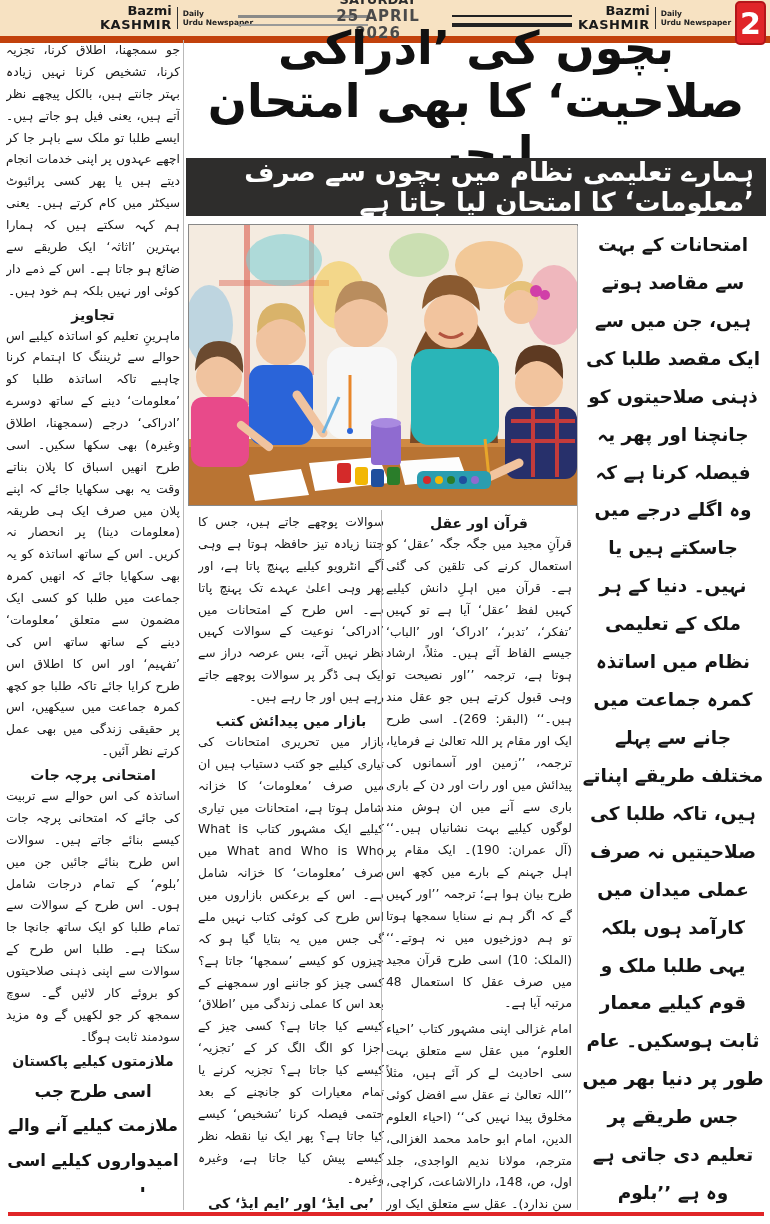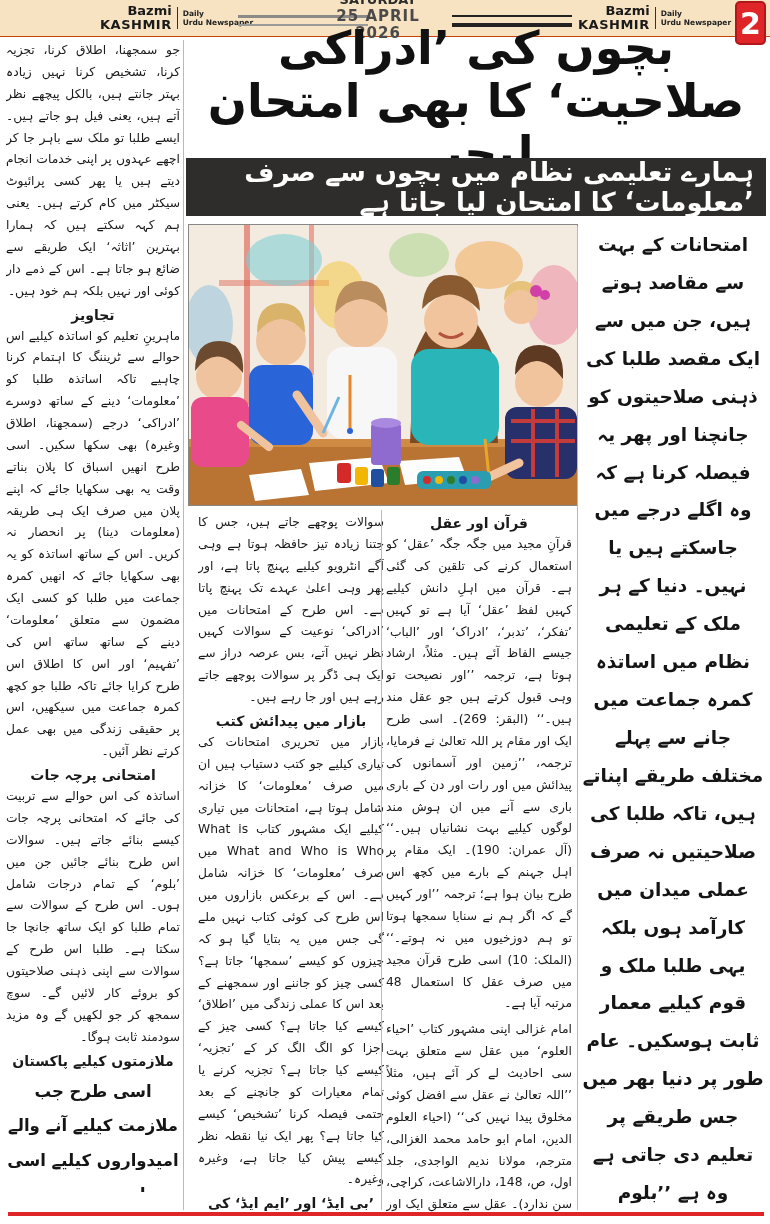--- a/index.html
+++ b/index.html
@@ -4,21 +4,21 @@
 <style>
   html,body{margin:0;padding:0;}
   body{
     width:770px;height:1224px;position:relative;background:#ffffff;
     font-family:"DejaVu Sans",sans-serif;color:#1a1a1a;overflow:hidden;
   }
   
   .header{
     position:absolute;left:0;top:0;width:770px;height:36px;
     background:#f7e2c2;display:flex;align-items:center;
-    border-bottom:1px solid #c2410c;
+    border-bottom:7px solid #c2410c;
   }
   .brand{display:flex;align-items:center;gap:5px;white-space:nowrap;}
   .brand .bk{display:flex;flex-direction:column;align-items:flex-end;line-height:1.05;}
   .brand .bk .b1{font-size:13px;font-weight:bold;}
   .brand .bk .b2{font-size:13px;font-weight:bold;letter-spacing:.5px;}
   .brand .sep{width:1px;height:22px;background:#333;}
   .brand .tag{display:flex;flex-direction:column;line-height:1.2;}
   .brand .tag span{font-size:7.5px;font-weight:bold;color:#222;}
   .brand-left{position:absolute;left:100px;}
   .brand-right{position:absolute;left:578px;}

